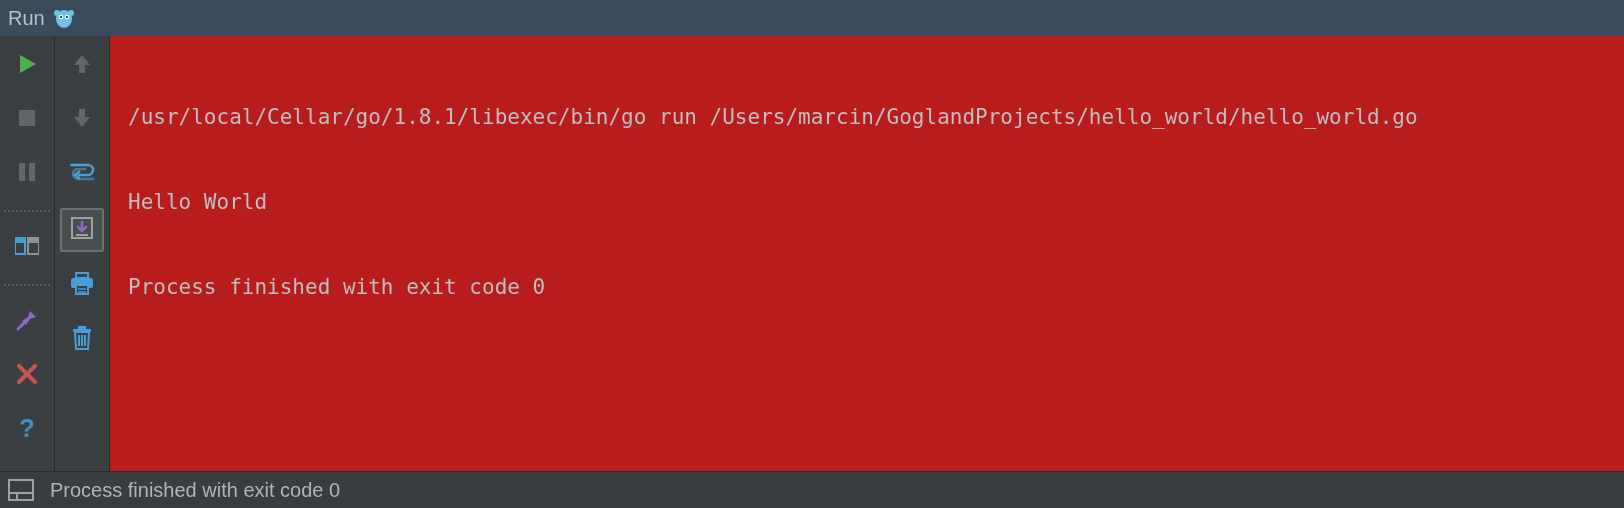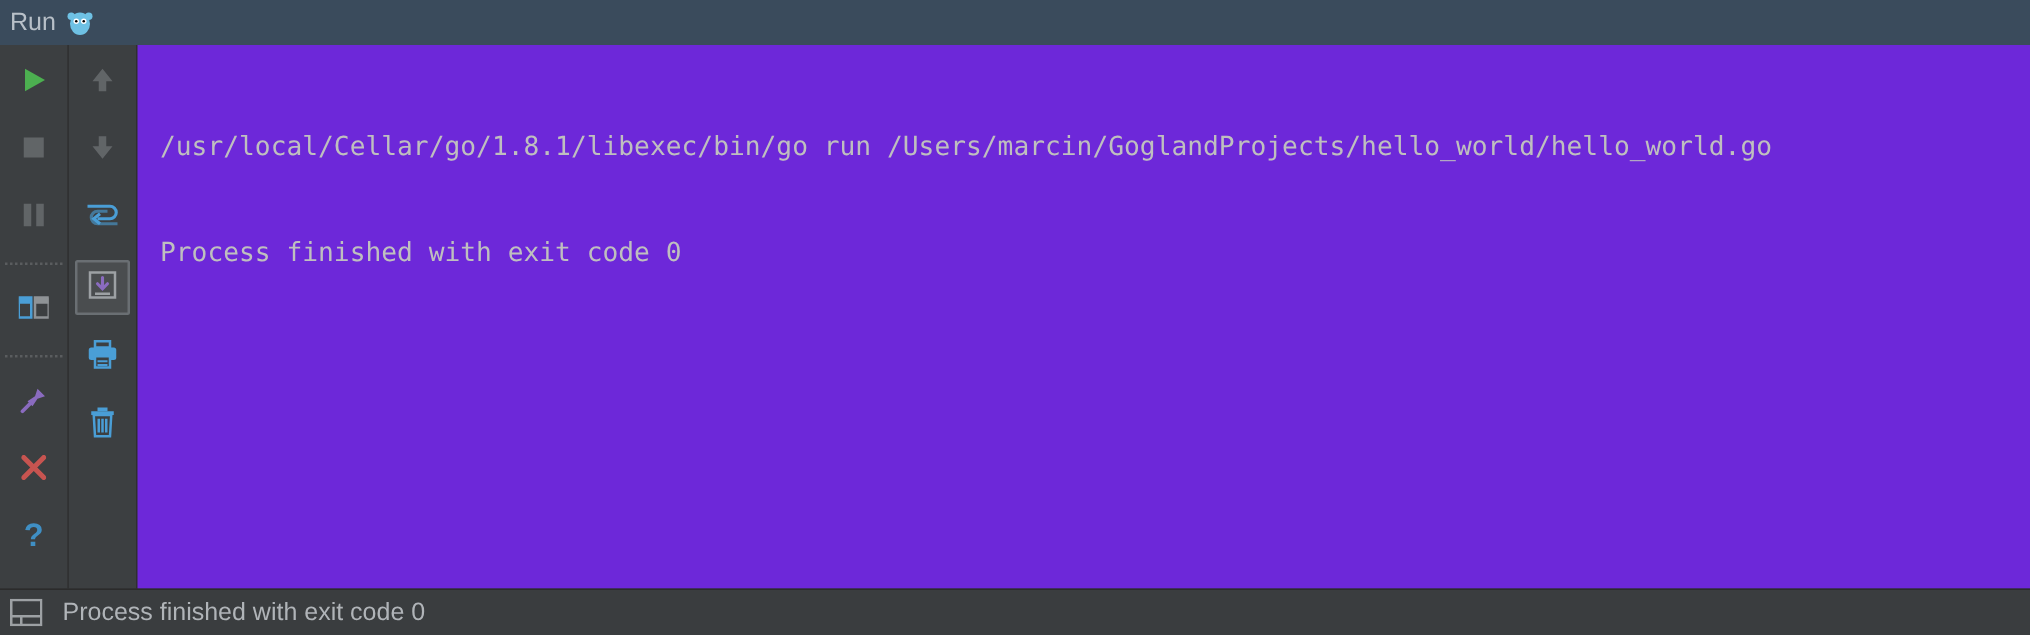--- a/index.html
+++ b/index.html
@@ -70,21 +70,21 @@
     background: #4a4d4f;
   }
   .divider {
     width: 46px;
     height: 0;
     border-top: 2px dotted #5a5d5f;
     margin: 2px 0;
   }
   .console {
     flex: 1 1 auto;
-    background: #6d28d9;
+    background: #b91c1c;
     padding: 10px 18px;
     font-family: "Menlo", "Consolas", monospace;
     font-size: 21px;
     line-height: 1.35;
     color: #bfbfbf;
     white-space: pre;
     overflow: hidden;
   }
   .console .line {
     white-space: pre;
@@ -242,20 +242,21 @@
             <line x1="9" y1="10" x2="9" y2="21" stroke="#4a9ed6" stroke-width="2"></line>
             <line x1="12" y1="10" x2="12" y2="21" stroke="#4a9ed6" stroke-width="2"></line>
             <line x1="15" y1="10" x2="15" y2="21" stroke="#4a9ed6" stroke-width="2"></line>
           </svg>
         </span>
       </div>
     </div>
 
     <div class="console">
       <div class="line">/usr/local/Cellar/go/1.8.1/libexec/bin/go run /Users/marcin/GoglandProjects/hello_world/hello_world.go</div>
+      <div class="line">Hello World</div>
       <div class="line">Process finished with exit code 0</div>
     </div>
 
   </div>
 
   <div class="status-bar">
     <span class="status-icon">
       <svg width="26" height="22" viewBox="0 0 26 22">
         <rect x="1" y="1" width="24" height="20" fill="none" stroke="#9da1a4" stroke-width="2"></rect>
         <line x1="1" y1="14" x2="25" y2="14" stroke="#9da1a4" stroke-width="2"></line>

